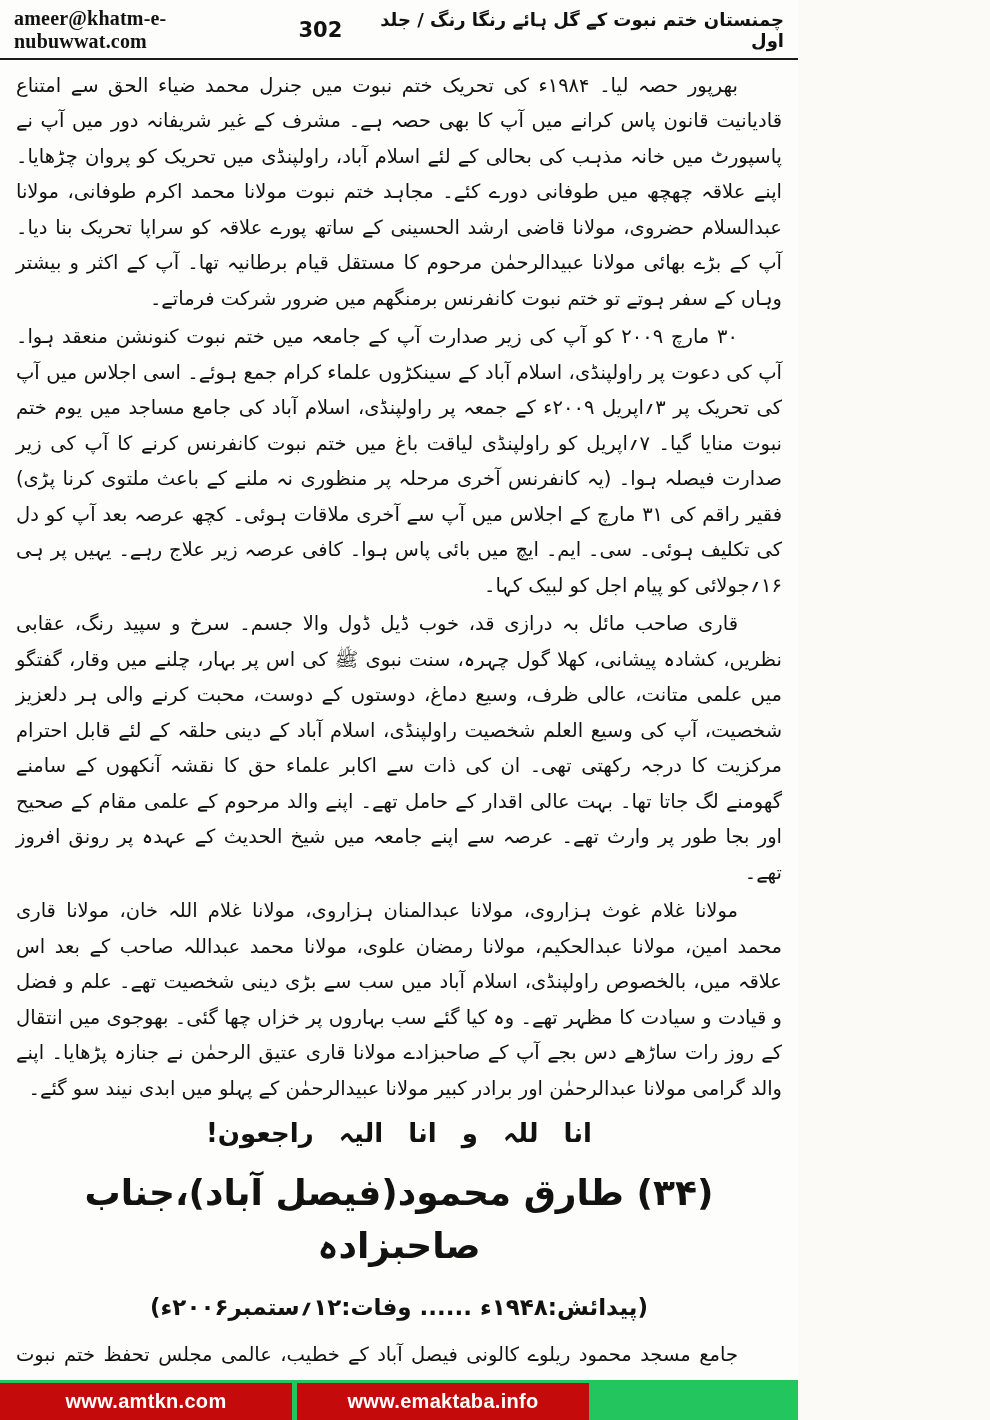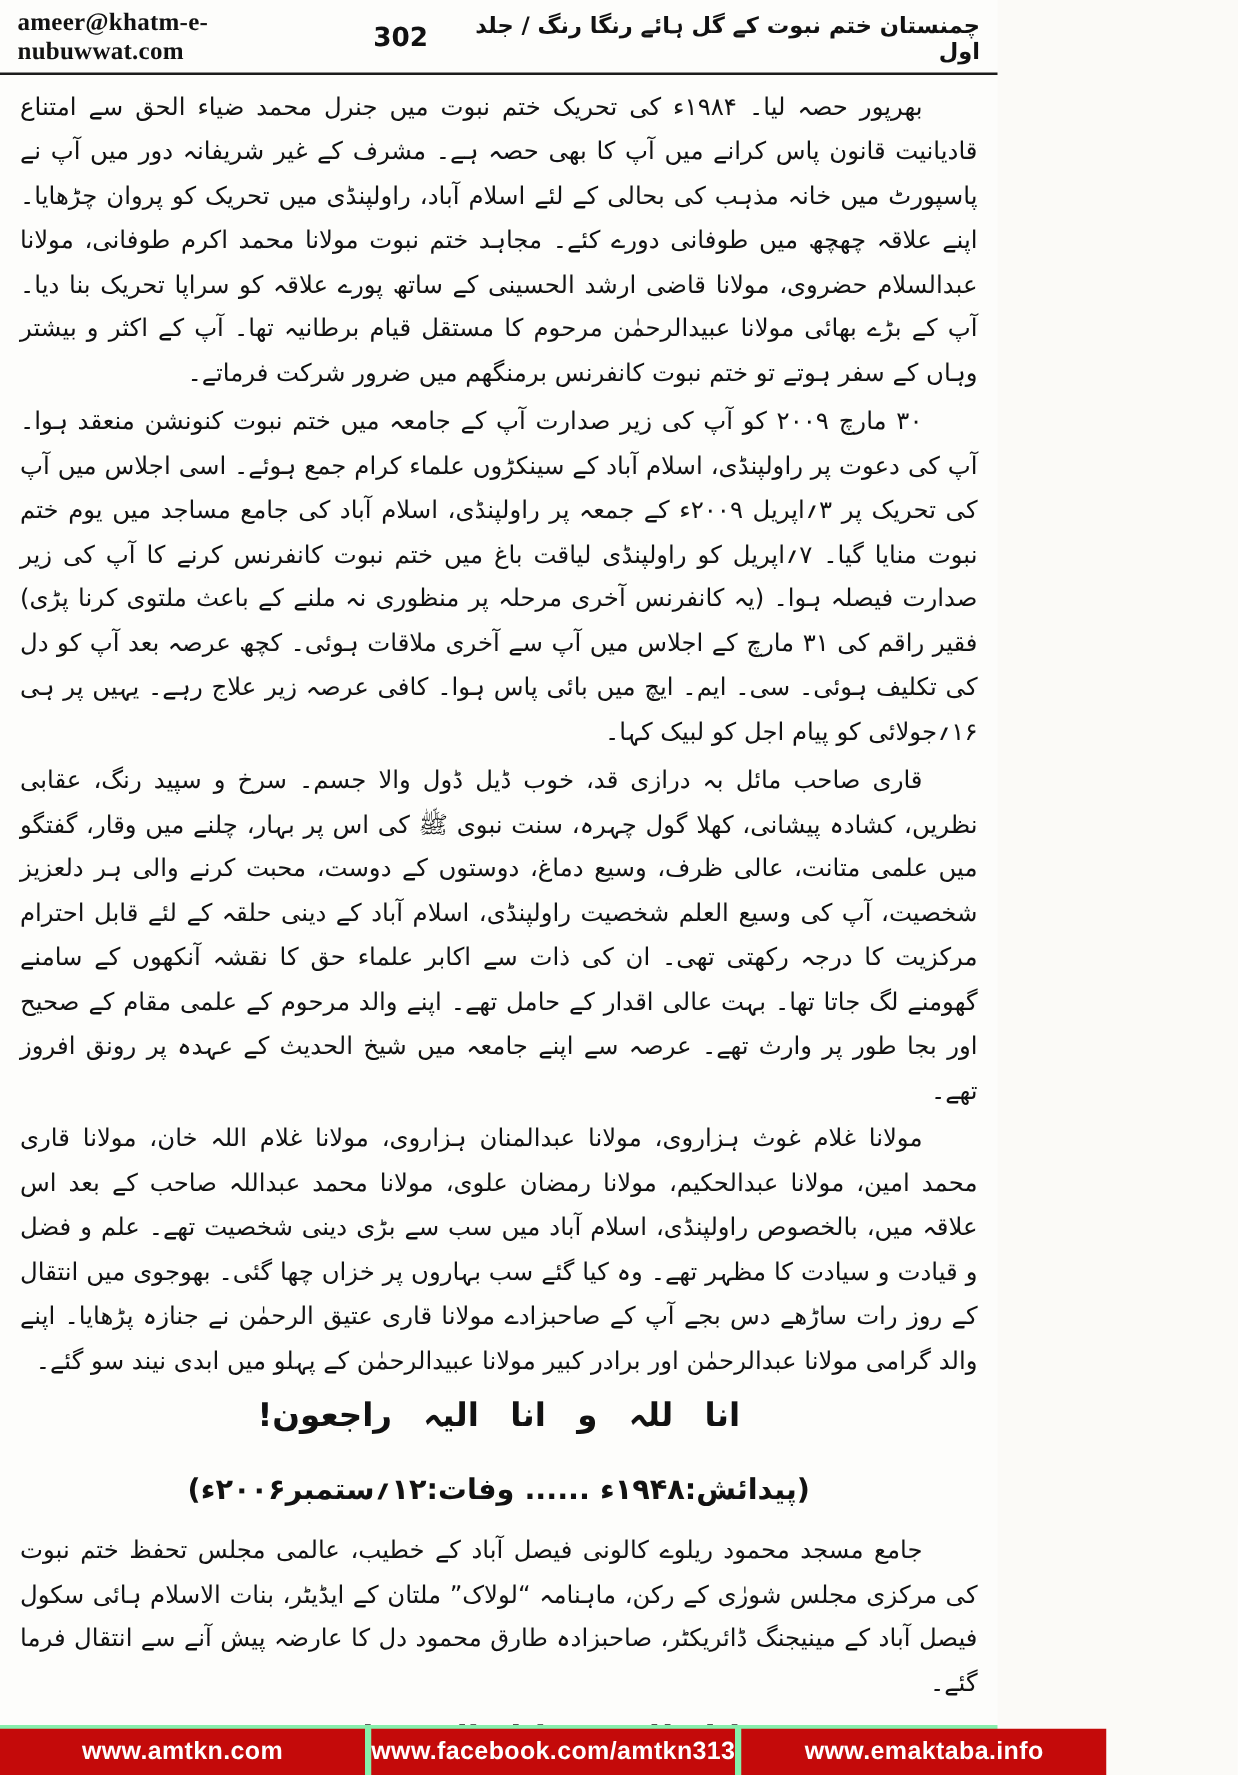--- a/index.html
+++ b/index.html
@@ -39,21 +39,21 @@
   .entry-heading{
     text-align:center;font-weight:bold;font-size:36px;
     margin:10px 0 6px;line-height:1.45;text-indent:0;
   }
   .dates-line{
     text-align:center;font-weight:bold;font-size:23px;margin:15px 0 8px;
   }
   
   .footer{
     flex:0 0 auto;display:flex;height:37px;gap:5px;
-    background:#86efac;padding-top:3px;
+    background:#22c55e;padding-top:3px;
   }
   .footer-cell{
     background:#c40a0a;color:#fff;
     display:flex;align-items:center;justify-content:center;
     font-family:"Liberation Sans","DejaVu Sans",sans-serif;
     font-weight:bold;font-size:20px;letter-spacing:.3px;direction:ltr;
   }
   .footer-cell.left{flex:0 0 292px;}
   .footer-cell.center{flex:1 1 auto;}
   .footer-cell.right{flex:0 0 292px;}
@@ -68,24 +68,24 @@
     <div class="header-center">302</div>
     <div class="header-right">چمنستان ختم نبوت کے گل ہائے رنگا رنگ / جلد اول</div>
   </header>
 
   <main class="content">
     <p>بھرپور حصہ لیا۔ ۱۹۸۴ء کی تحریک ختم نبوت میں جنرل محمد ضیاء الحق سے امتناع قادیانیت قانون پاس کرانے میں آپ کا بھی حصہ ہے۔ مشرف کے غیر شریفانہ دور میں آپ نے پاسپورٹ میں خانہ مذہب کی بحالی کے لئے اسلام آباد، راولپنڈی میں تحریک کو پروان چڑھایا۔ اپنے علاقہ چھچھ میں طوفانی دورے کئے۔ مجاہد ختم نبوت مولانا محمد اکرم طوفانی، مولانا عبدالسلام حضروی، مولانا قاضی ارشد الحسینی کے ساتھ پورے علاقہ کو سراپا تحریک بنا دیا۔ آپ کے بڑے بھائی مولانا عبیدالرحمٰن مرحوم کا مستقل قیام برطانیہ تھا۔ آپ کے اکثر و بیشتر وہاں کے سفر ہوتے تو ختم نبوت کانفرنس برمنگھم میں ضرور شرکت فرماتے۔</p>
     <p>۳۰ مارچ ۲۰۰۹ کو آپ کی زیر صدارت آپ کے جامعہ میں ختم نبوت کنونشن منعقد ہوا۔ آپ کی دعوت پر راولپنڈی، اسلام آباد کے سینکڑوں علماء کرام جمع ہوئے۔ اسی اجلاس میں آپ کی تحریک پر ۳؍اپریل ۲۰۰۹ء کے جمعہ پر راولپنڈی، اسلام آباد کی جامع مساجد میں یوم ختم نبوت منایا گیا۔ ۷؍اپریل کو راولپنڈی لیاقت باغ میں ختم نبوت کانفرنس کرنے کا آپ کی زیر صدارت فیصلہ ہوا۔ (یہ کانفرنس آخری مرحلہ پر منظوری نہ ملنے کے باعث ملتوی کرنا پڑی) فقیر راقم کی ۳۱ مارچ کے اجلاس میں آپ سے آخری ملاقات ہوئی۔ کچھ عرصہ بعد آپ کو دل کی تکلیف ہوئی۔ سی۔ ایم۔ ایچ میں بائی پاس ہوا۔ کافی عرصہ زیر علاج رہے۔ یہیں پر ہی ۱۶؍جولائی کو پیام اجل کو لبیک کہا۔</p>
     <p>قاری صاحب مائل بہ درازی قد، خوب ڈیل ڈول والا جسم۔ سرخ و سپید رنگ، عقابی نظریں، کشادہ پیشانی، کھلا گول چہرہ، سنت نبوی ﷺ کی اس پر بہار، چلنے میں وقار، گفتگو میں علمی متانت، عالی ظرف، وسیع دماغ، دوستوں کے دوست، محبت کرنے والی ہر دلعزیز شخصیت، آپ کی وسیع العلم شخصیت راولپنڈی، اسلام آباد کے دینی حلقہ کے لئے قابل احترام مرکزیت کا درجہ رکھتی تھی۔ ان کی ذات سے اکابر علماء حق کا نقشہ آنکھوں کے سامنے گھومنے لگ جاتا تھا۔ بہت عالی اقدار کے حامل تھے۔ اپنے والد مرحوم کے علمی مقام کے صحیح اور بجا طور پر وارث تھے۔ عرصہ سے اپنے جامعہ میں شیخ الحدیث کے عہدہ پر رونق افروز تھے۔</p>
     <p>مولانا غلام غوث ہزاروی، مولانا عبدالمنان ہزاروی، مولانا غلام اللہ خان، مولانا قاری محمد امین، مولانا عبدالحکیم، مولانا رمضان علوی، مولانا محمد عبداللہ صاحب کے بعد اس علاقہ میں، بالخصوص راولپنڈی، اسلام آباد میں سب سے بڑی دینی شخصیت تھے۔ علم و فضل و قیادت و سیادت کا مظہر تھے۔ وہ کیا گئے سب بہاروں پر خزاں چھا گئی۔ بھوجوی میں انتقال کے روز رات ساڑھے دس بجے آپ کے صاحبزادے مولانا قاری عتیق الرحمٰن نے جنازہ پڑھایا۔ اپنے والد گرامی مولانا عبدالرحمٰن اور برادر کبیر مولانا عبیدالرحمٰن کے پہلو میں ابدی نیند سو گئے۔</p>
     <div class="dua">انا للہ و انا الیہ راجعون!</div>
+    <h1 class="entry-heading">(۳۴) طارق محمود(فیصل آباد)،جناب صاحبزادہ</h1>
     <div class="dates-line">(پیدائش:۱۹۴۸ء ...... وفات:۱۲؍ستمبر۲۰۰۶ء)</div>
     <p>جامع مسجد محمود ریلوے کالونی فیصل آباد کے خطیب، عالمی مجلس تحفظ ختم نبوت کی مرکزی مجلس شورٰی کے رکن، ماہنامہ “لولاک” ملتان کے ایڈیٹر، بنات الاسلام ہائی سکول فیصل آباد کے مینیجنگ ڈائریکٹر، صاحبزادہ طارق محمود دل کا عارضہ پیش آنے سے انتقال فرما گئے۔</p>
     <div class="dua">انا للہ و انا الیہ راجعون!</div>
   </main>
 
   <footer class="footer">
     <div class="footer-cell left">www.amtkn.com</div>
-    <div class="footer-cell center">www.facebook.com/amtkn313</div>
     <div class="footer-cell right">www.emaktaba.info</div>
   </footer>
 
 </div>
 
 </body></html>

